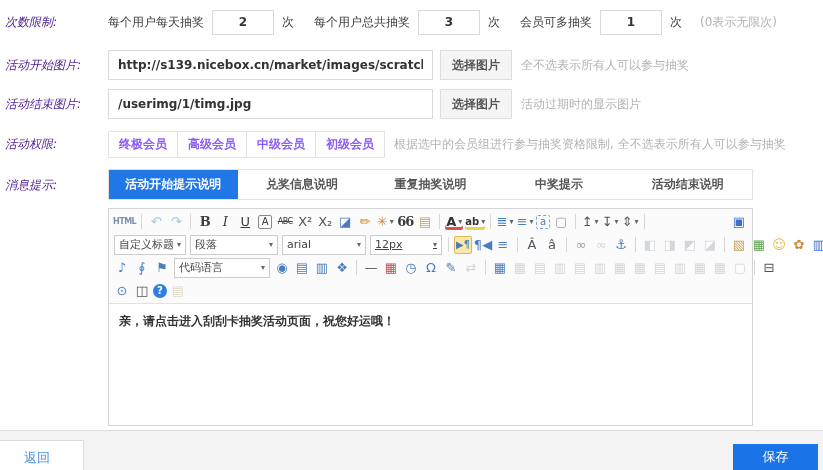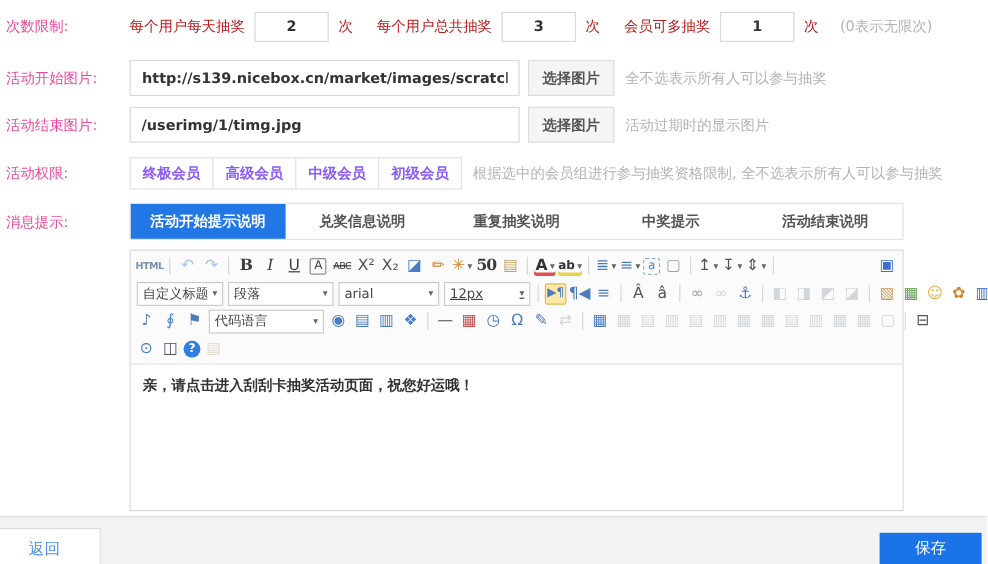--- a/index.html
+++ b/index.html
@@ -2,27 +2,27 @@
 <html><head>
 <meta charset="utf-8">
 <style>
   * { margin:0; padding:0; box-sizing:border-box; }
   html,body { background:#fff; }
   body { width:823px; height:470px; font-family:"DejaVu Sans", sans-serif; font-size:12px; color:#333; }
   .screen { position:relative; width:823px; height:470px; overflow:hidden; background:#fff; }
 
   .form { padding-top:8px; }
   .frow { display:flex; align-items:center; padding-left:5px; }
-  .flabel { width:103px; color:#ec4899; flex:none; }
+  .flabel { width:103px; color:#4c1d95; flex:none;font-style:italic; }
   .fcontent { display:flex; align-items:center; }
 
   .row-limits { height:28px; }
   .grp { display:flex; align-items:center; }
   .grp + .grp { margin-left:20px; }
-  .inl { color:#b91c1c;font-family:Liberation Mono, monospace; }
+  .inl { color:#404040;font-family:Liberation Mono, monospace; }
   .num { width:62px; height:25px; border:1px solid #d9d9d9; text-align:center;
          font-weight:700; font-size:12px; color:#333; margin:0 8px;
          font-family:"DejaVu Sans", sans-serif; outline:none; }
   .hint { color:#b3b3b3; margin-left:18px; }
 
   .row-img { margin-top:14px; height:30px; }
   .row-img + .row-img { margin-top:9px; }
   .txt { width:325px; height:30px; border:1px solid #d9d9d9; padding:0 9px;
          font-weight:700; font-size:12px; color:#333; font-family:"DejaVu Sans", sans-serif; outline:none; }
   .pick-btn { height:30px; padding:0 11px; margin-left:7px; background:#f5f5f5;
@@ -174,21 +174,21 @@
             <span class="tb-i boldi">B</span>
             <span class="tb-i itali">I</span>
             <span class="tb-i undi">U</span>
             <span class="tb-i boxa">A</span>
             <span class="tb-i strk">ABC</span>
             <span class="tb-i dark">X²</span>
             <span class="tb-i dark">X₂</span>
             <span class="tb-i blu">◪</span>
             <span class="tb-i org">✏</span>
             <span class="tb-i org">✳<b class="dda">▾</b></span>
-            <span class="tb-i quote">50</span>
+            <span class="tb-i quote">66</span>
             <span class="tb-i tan">▤</span>
             <span class="tb-sep"></span>
             <span class="tb-i fca">A<b class="dda">▾</b></span>
             <span class="tb-i hl">ab<b class="dda">▾</b></span>
             <span class="tb-sep"></span>
             <span class="tb-i blu">≣<b class="dda">▾</b></span>
             <span class="tb-i blu">≡<b class="dda">▾</b></span>
             <span class="tb-i anch">a</span>
             <span class="tb-i gry">▢</span>
             <span class="tb-sep"></span>

